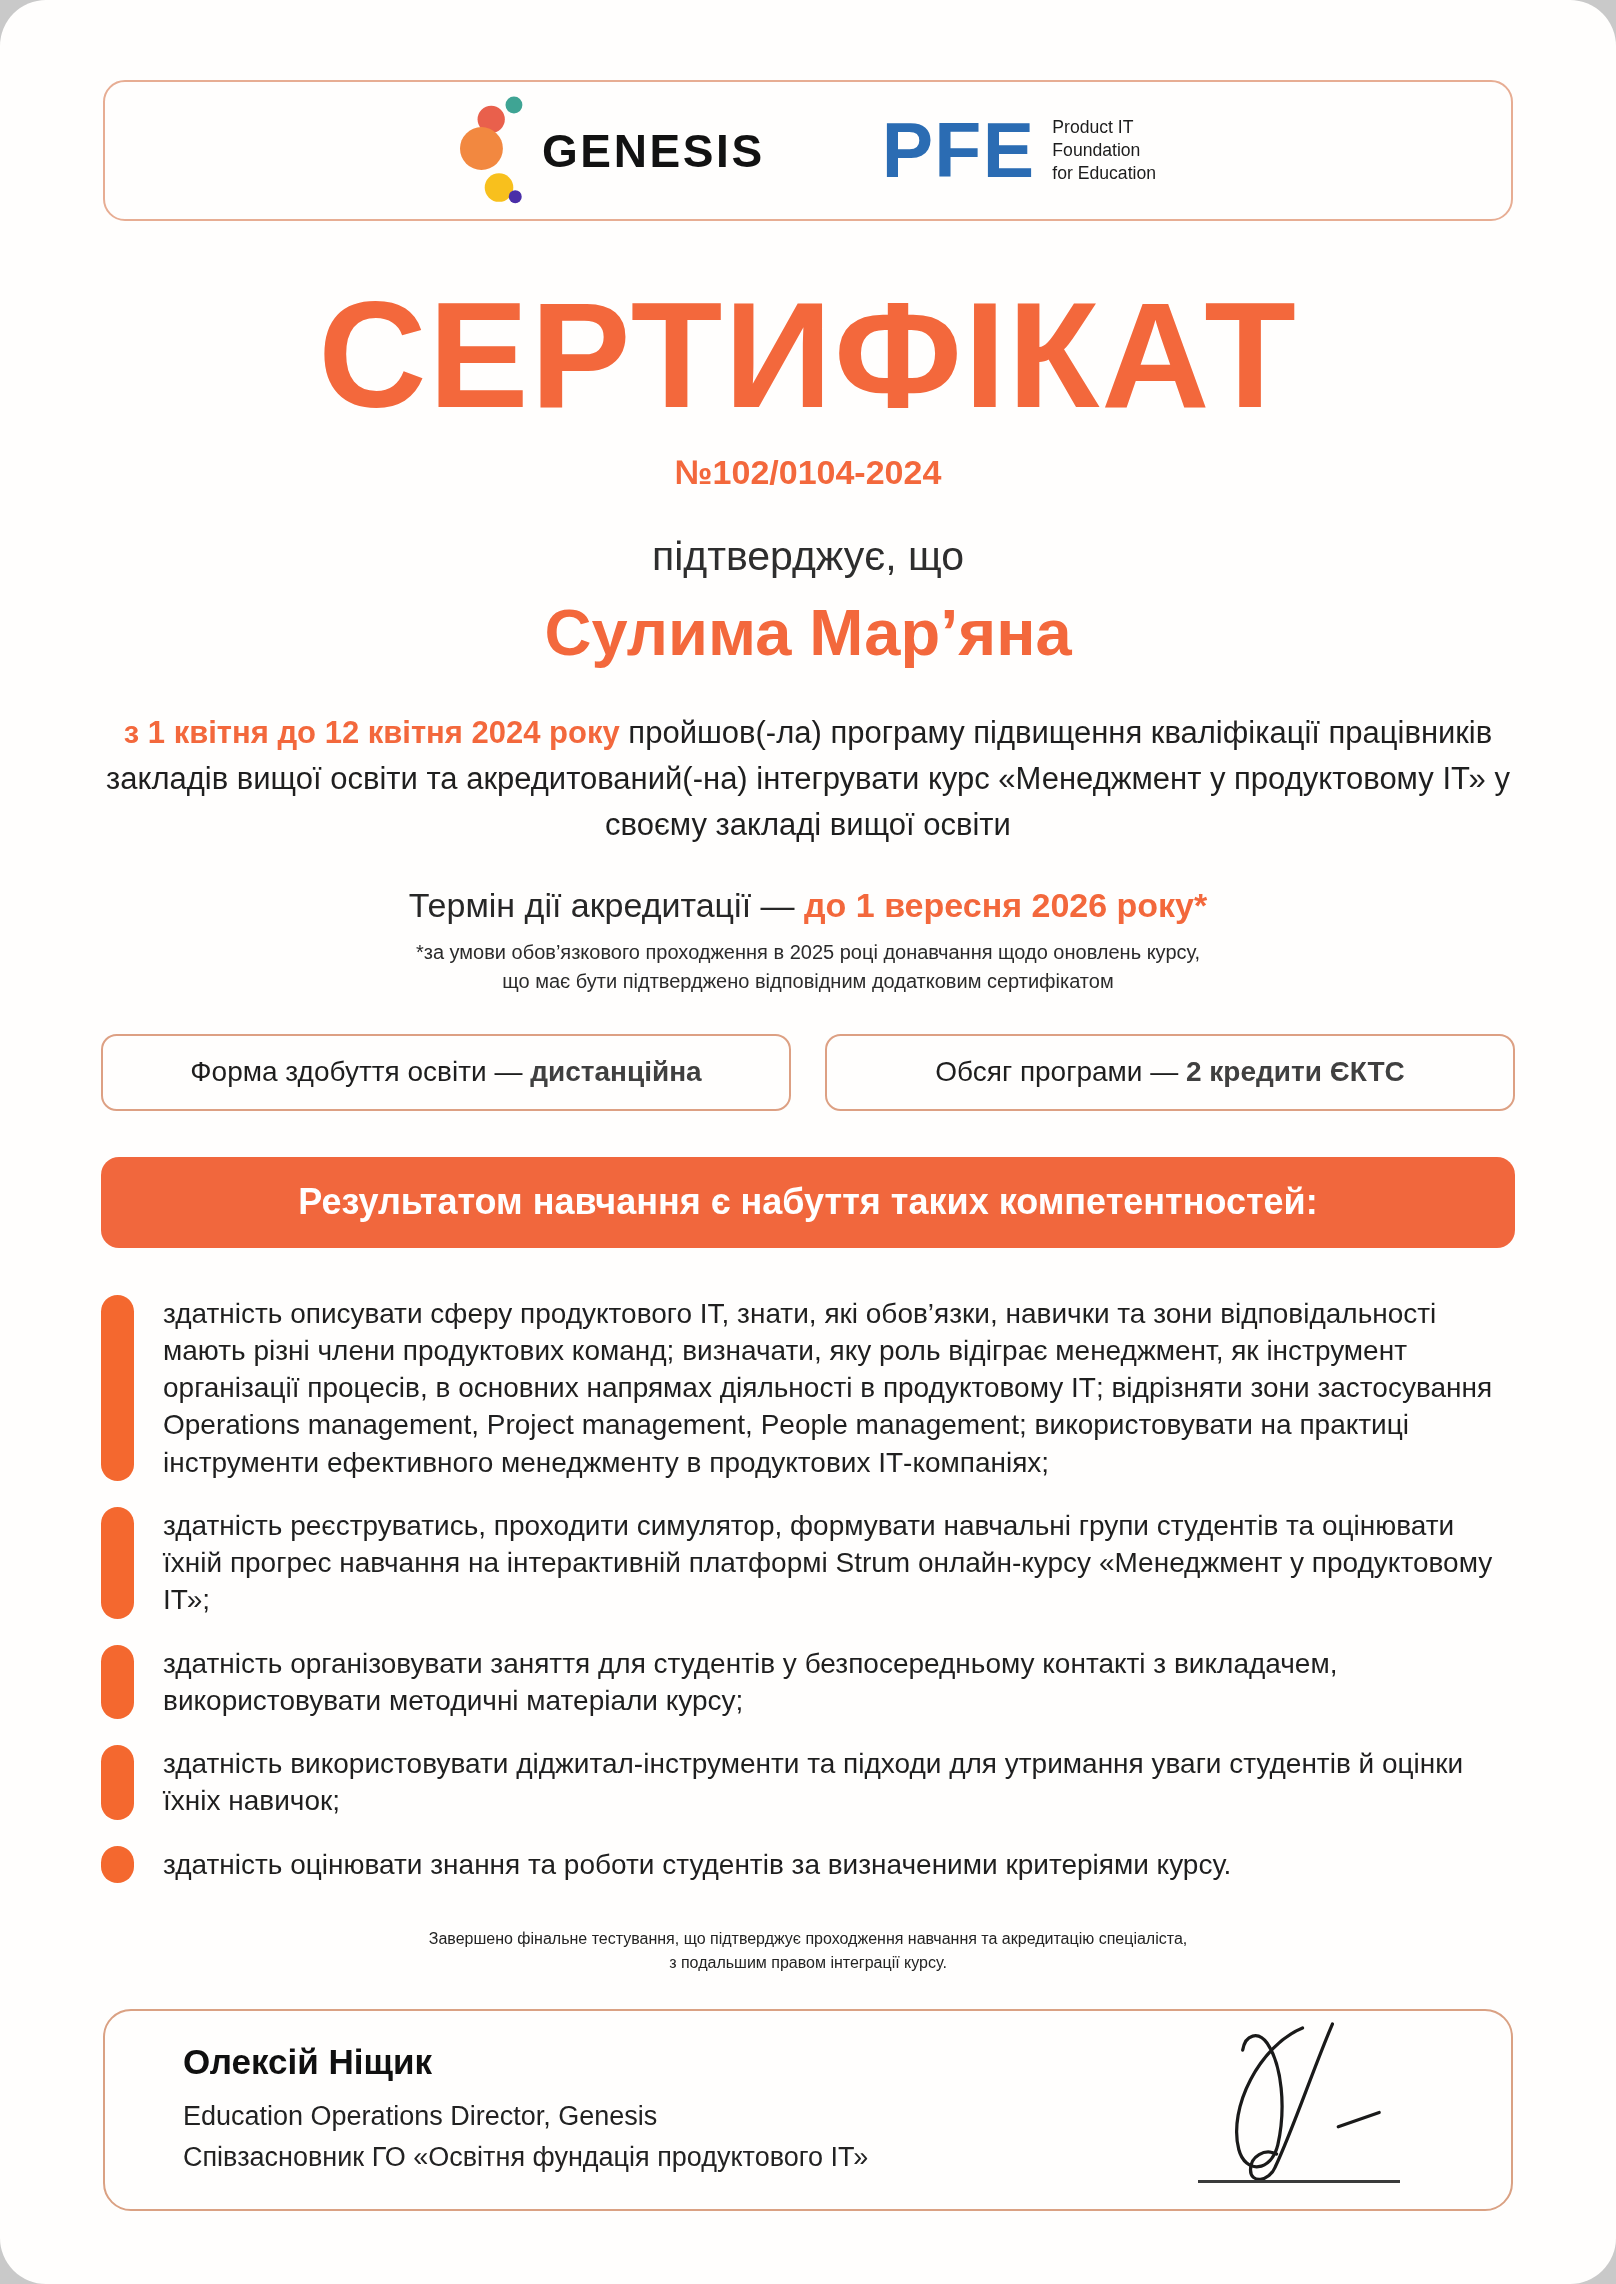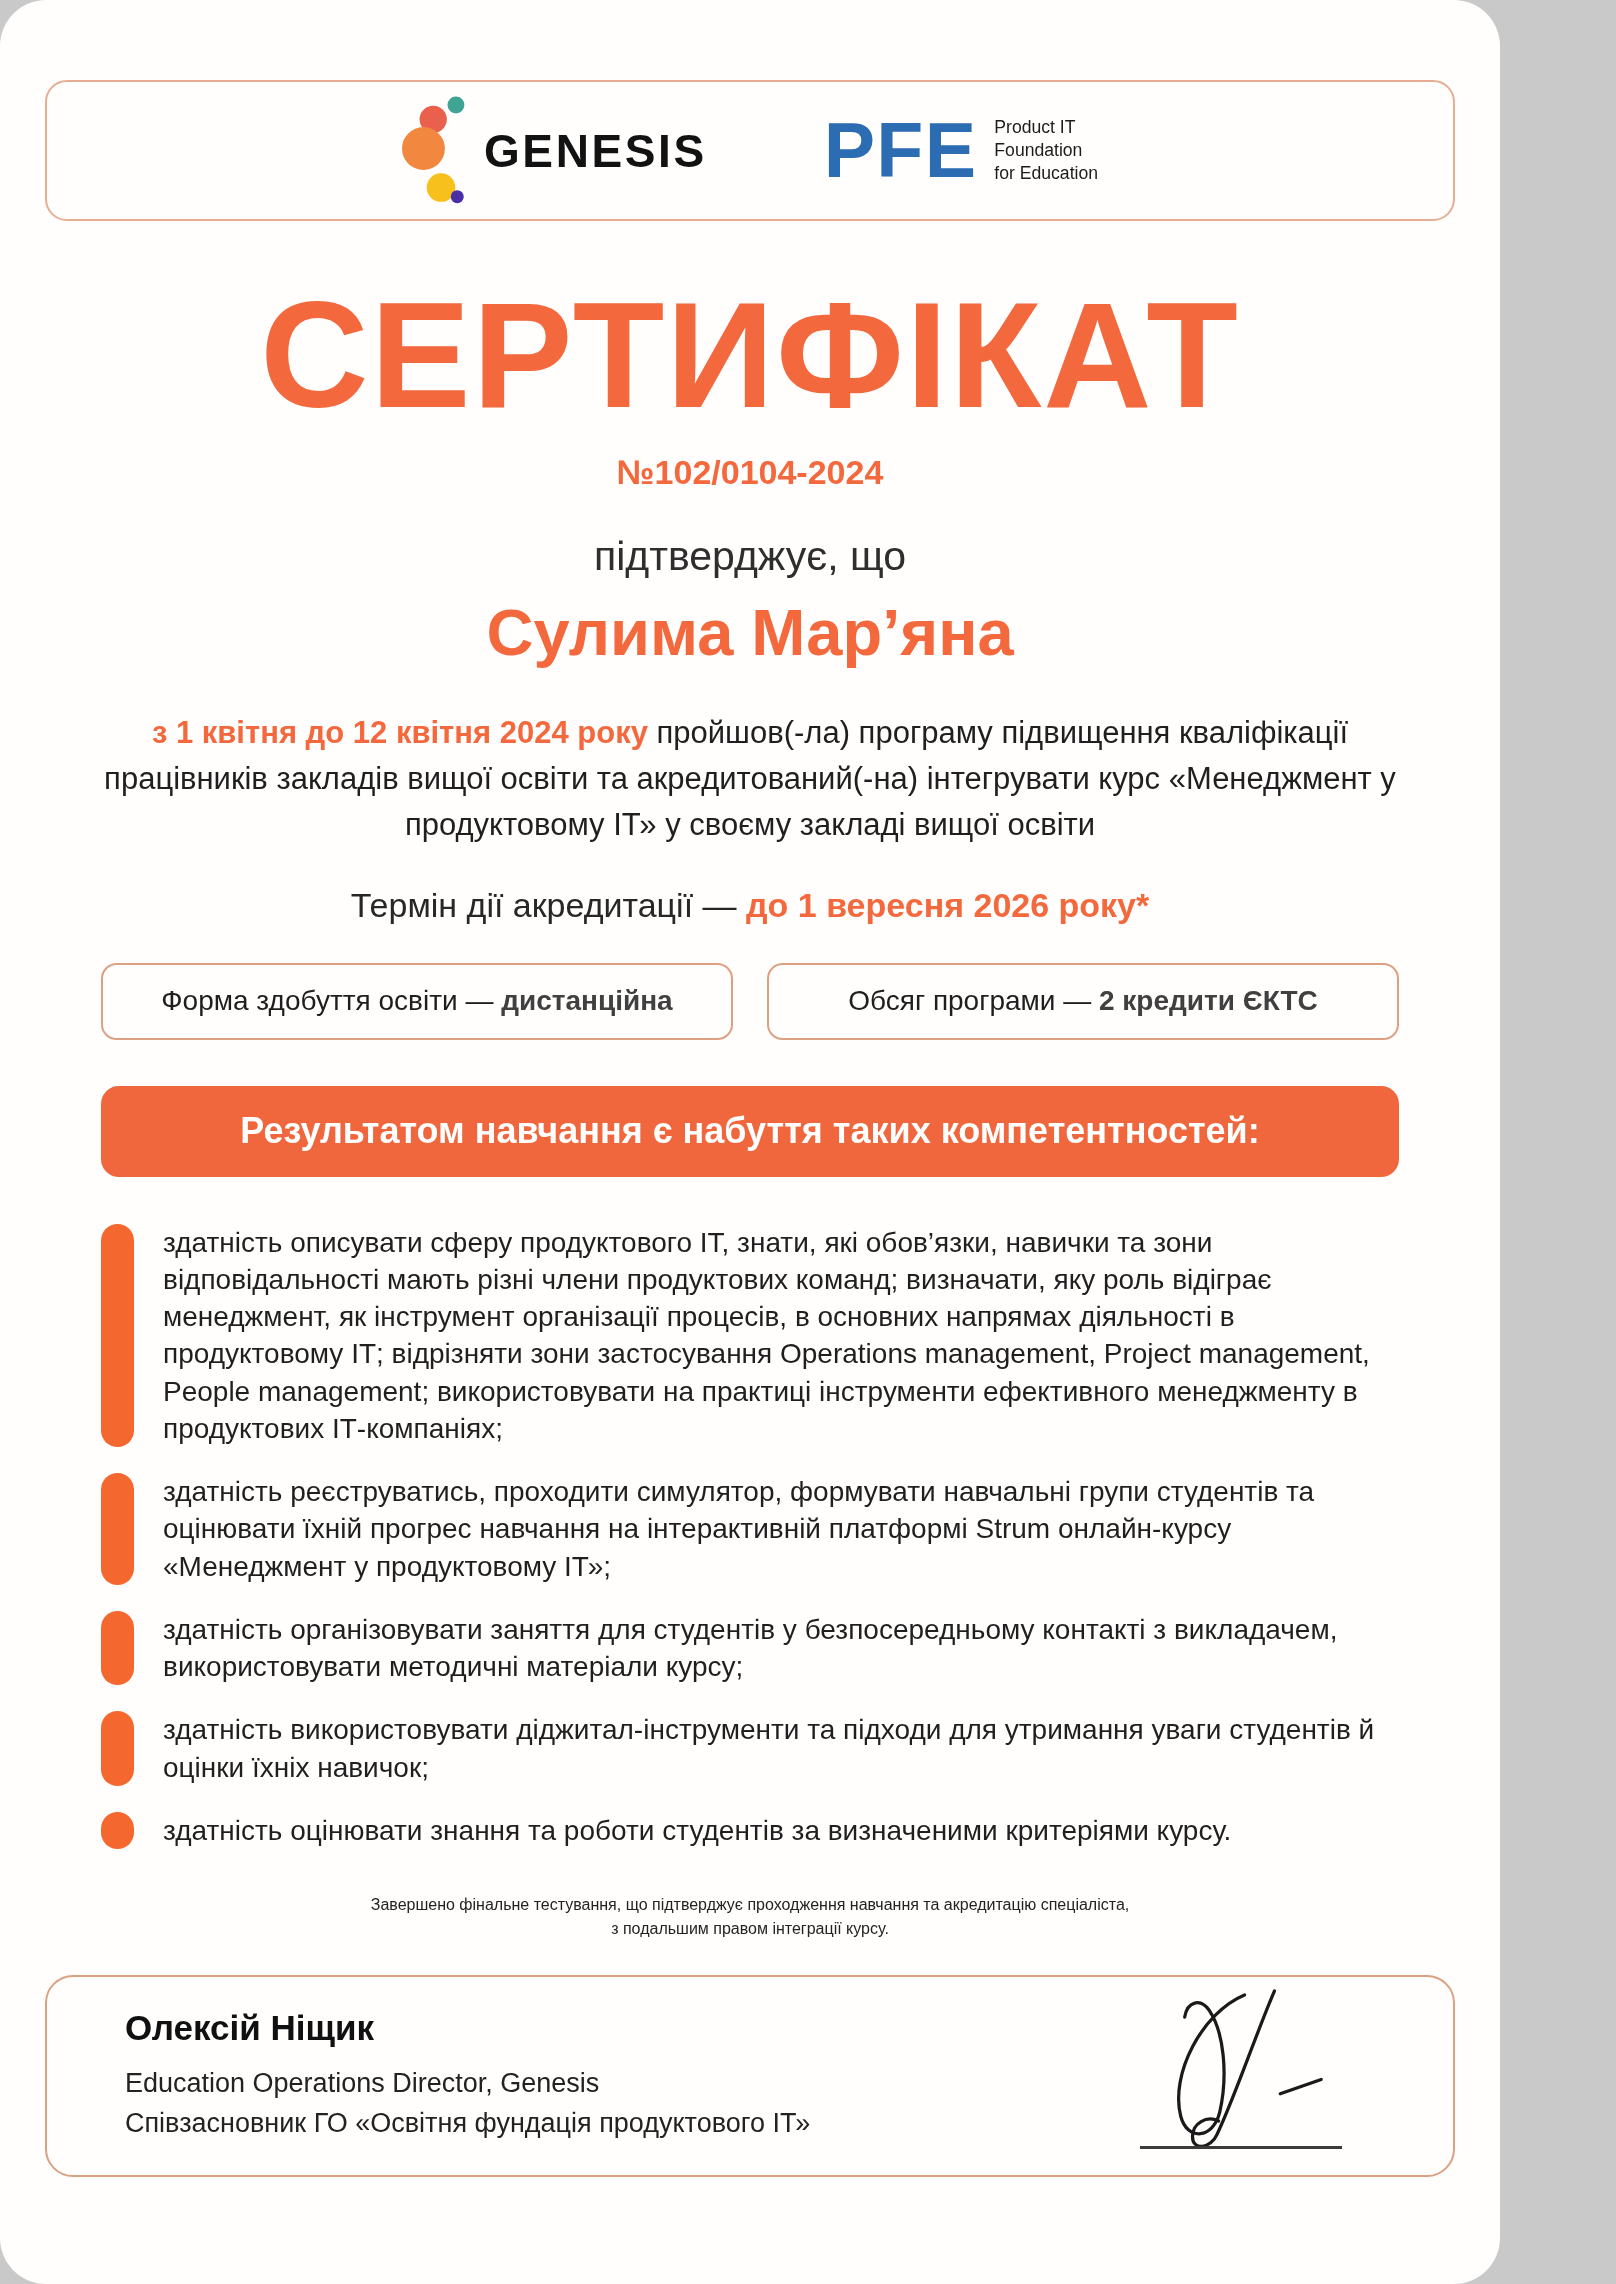--- a/index.html
+++ b/index.html
@@ -3,21 +3,21 @@
 <meta charset="utf-8">
 <style>
   html, body { margin: 0; padding: 0; }
   body {
     background: #c9c9c9;
     font-family: "Liberation Sans", sans-serif;
     width: 1616px;
   }
   .page {
     position: relative;
-    width: 1500px;
+    width: 1616px;
     height: 2284px;
     background: #fffefd;
     border-radius: 46px;
     overflow: hidden;
     color: #202020;
   }
   .content { padding: 0 101px; }
 
   
   .header-box {
@@ -226,20 +226,24 @@
     <div class="cert-number">№102/0104-2024</div>
 
     <div class="confirms">підтверджує, що</div>
 
     <div class="recipient">Сулима Мар’яна</div>
 
     <div class="body-par"><span class="date-range">з 1 квітня до 12 квітня 2024 року</span><span> пройшов(-ла) програму підвищення кваліфікації працівників закладів вищої освіти та акредитований(-на) інтегрувати курс «Менеджмент у продуктовому ІТ» у своєму закладі вищої освіти</span></div>
 
     <div class="term-line"><span>Термін дії акредитації  — </span><span class="term-value">до 1 вересня 2026 року*</span></div>
 
+    <div class="footnote">
+      <div>*за умови обов’язкового проходження в 2025 році донавчання щодо оновлень курсу,</div>
+      <div>що має бути підтверджено відповідним додатковим сертифікатом</div>
+    </div>
 
     <div class="pills">
       <div class="pill"><span>Форма здобуття освіти — </span><span class="pill-value">дистанційна</span></div>
       <div class="pill"><span>Обсяг програми — </span><span class="pill-value">2 кредити ЄКТС</span></div>
     </div>
 
     <div class="comp-banner">Результатом навчання є набуття таких компетентностей:</div>
 
     <div class="comp-list">
       <div class="comp-item">

